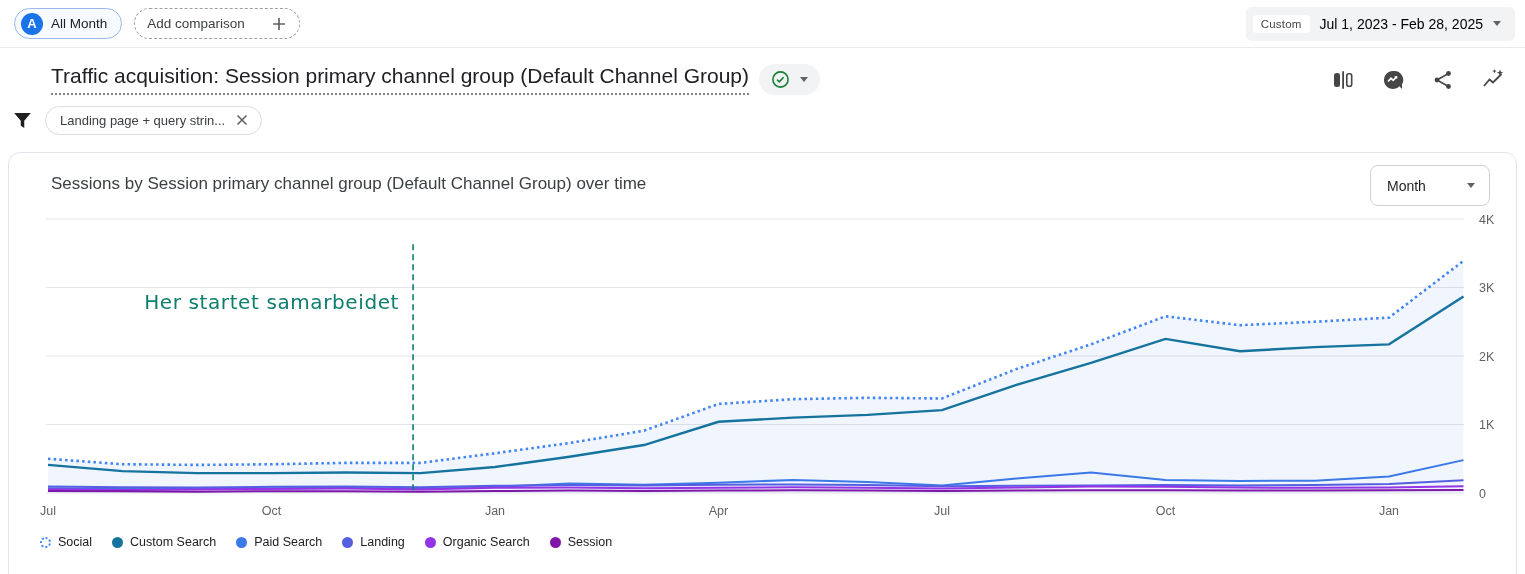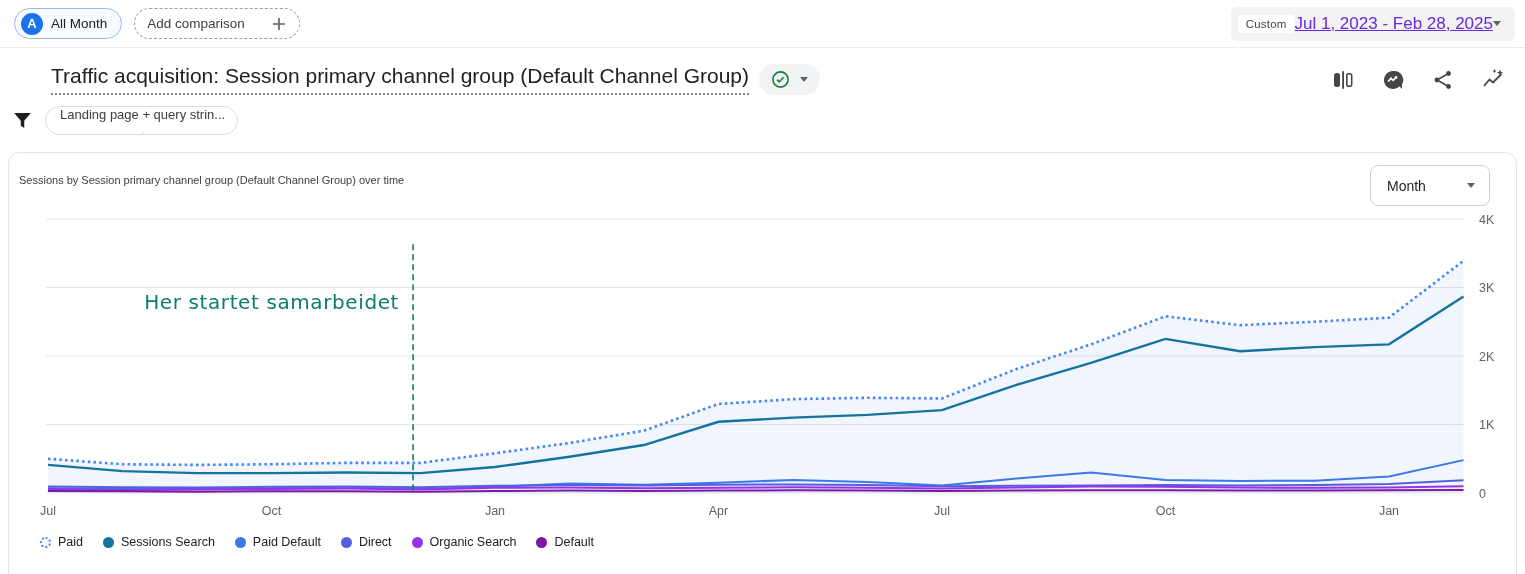--- a/index.html
+++ b/index.html
@@ -8,43 +8,43 @@
 
   
   .topbar { display:flex; align-items:center; height:48px; padding:0 10px 0 14px;
     border-bottom:1px solid #e9ebee; }
   .chip { display:inline-flex; align-items:center; height:31px; border-radius:16px;
     padding:0 14px 0 6px; gap:8px; font-size:13.5px; font-weight:500; cursor:pointer; background:#fff; }
   .chip-allusers { border:1px solid #9ab8f0; background:#f7faff; }
   .avatar { width:22px; height:22px; border-radius:50%; background:#1a73e8; color:#fff;
     font-size:13px; font-weight:700; display:flex; align-items:center; justify-content:center; }
   .chip-addcomp { border:1px dashed #9aa0a6; margin-left:12px; padding:0 12px; gap:26px; color:#3c4043; }
-  .daterange { margin-left:auto; display:flex; align-items:center; gap:0; background:#f1f3f4;
+  .daterange { margin-left:auto; display:flex; align-items:center; gap:10px; background:#f1f3f4;
     border-radius:6px; height:34px; padding:0 14px 0 7px; cursor:pointer; }
   .custom-badge { background:#fff; border-radius:4px; font-size:11.5px; color:#444746;
     padding:3px 8px; letter-spacing:.2px; }
-  .daterange-label { font-size:17px; font-weight:500; color:#6d28d9;text-decoration:underline; }
+  .daterange-label { font-size:14px; font-weight:500; color:#000000; }
 
   
   .report-header { display:flex; align-items:center; padding:16px 20px 4px 8px; }
   .report-title { font-size:21px; color:#202124; border-bottom:2px dotted #80868b; padding-bottom:5px;margin-left:43px; }
   .title-pill { display:inline-flex; align-items:center; gap:10px; background:#f1f3f4;
     border-radius:16px; height:31px; padding:0 12px; margin-left:10px; cursor:pointer; }
   .header-actions { margin-left:auto; display:flex; align-items:center; gap:26px; }
   .icon-btn { width:24px; height:24px; display:flex; align-items:center; justify-content:center; cursor:pointer; }
 
   
   .filter-row { display:flex; align-items:center; gap:12px; padding:6px 0 0 12px; height:36px; }
   .filter-chip { display:inline-flex; align-items:center; gap:10px; border:1px solid #dadce0;
-    border-radius:16px; height:29px; padding:0 12px 0 14px; font-size:13px; color:#3c4043; cursor:pointer; background:#fff;flex-direction:column; }
+    border-radius:16px; height:29px; padding:0 12px 0 14px; font-size:13px; color:#3c4043; cursor:pointer; background:#fff; }
 
   
   .card { position:absolute; left:8px; top:152px; width:1509px; height:470px;
     border:1px solid #e2e5e9; border-radius:12px; background:#fff; }
-  .card-title { position:absolute; left:10px; top:21px; font-size:11px; color:#3c4043; }
+  .card-title { position:absolute; left:42px; top:21px; font-size:17px; color:#3c4043; }
   .granularity { position:absolute; right:26px; top:12px; width:120px; height:41px;
     border:1px solid #cdd1d6; border-radius:8px; display:flex; align-items:center;
     padding:0 14px 0 16px; cursor:pointer; background:#fff;margin-left:27px; }
   .granularity-label { font-size:14px; color:#1f1f1f; flex:1; }
   #chart-svg { position:absolute; left:0; top:58px; }
   .legend { position:absolute; left:31px; top:382px; display:flex; align-items:center; gap:20px; }
   .legend-item { display:flex; align-items:center; gap:7px; font-size:12.5px; color:#202124; }
   .legend-dot { width:11px; height:11px; border-radius:50%; flex:none; }
   .caret { width:0; height:0; border-left:4.5px solid transparent; border-right:4.5px solid transparent;
     border-top:5px solid #5f6368; }
@@ -154,36 +154,36 @@
       <polyline points="39,277.205 113.5,277.89 188,277.89 262.5,277.205 337,276.8625 411.5,277.89 486,275.835 560.5,272.41 635,273.78 709.5,271.725 784,268.985 858.5,271.04 933,274.465 1007.5,267.615 1082,261.45 1156.5,268.985 1231,270.0125 1305.5,269.67 1380,265.56 1454.5,249.12" fill="none" stroke="#3b78e8" stroke-width="2"></polyline>
       <polyline points="39,275.4925 113.5,276.1775 188,276.52 262.5,275.835 337,275.4925 411.5,276.1775 486,274.8075 560.5,274.1225 635,274.465 709.5,273.78 784,273.4375 858.5,274.1225 933,275.15 1007.5,274.8075 1082,274.465 1156.5,274.1225 1231,274.465 1305.5,274.1225 1380,273.095 1454.5,269.3275" fill="none" stroke="#5560e0" stroke-width="2"></polyline>
       <polyline points="39,278.2325 113.5,278.9175 188,278.575 262.5,277.89 337,277.5475 411.5,278.575 486,276.8625 560.5,276.52 635,277.205 709.5,276.8625 784,276.1775 858.5,276.8625 933,277.5475 1007.5,276.52 1082,275.4925 1156.5,275.835 1231,276.52 1305.5,276.8625 1380,276.52 1454.5,275.15" fill="none" stroke="#9334e6" stroke-width="2"></polyline>
       <polyline points="39,279.945 113.5,280.2875 188,280.63 262.5,280.2875 337,280.2875 411.5,280.63 486,279.945 560.5,279.6025 635,279.945 709.5,279.6025 784,279.26 858.5,279.6025 933,279.945 1007.5,279.6025 1082,279.26 1156.5,279.26 1231,279.6025 1305.5,279.6025 1380,279.26 1454.5,278.9175" fill="none" stroke="#7e17a8" stroke-width="2"></polyline>
       <line x1="404.05" x2="404.05" y1="33.345" y2="282" stroke="#0d7d6c" stroke-width="1.6" stroke-dasharray="6 4"></line>
       <text x="390.05" y="98.41999999999999" text-anchor="end" fill="#0d7d6c" font-size="20" letter-spacing="0.6" font-family="&quot;DejaVu Sans&quot;, sans-serif">Her startet samarbeidet</text>
     </svg>
   <div class="legend" id="legend">
       <div class="legend-item">
         <span class="legend-dot" style="border: 2px dotted rgb(66, 133, 244);"></span>
-        <span>Paid</span>
+        <span>Social</span>
       </div>
       <div class="legend-item">
         <span class="legend-dot" style="background: rgb(21, 115, 158);"></span>
-        <span>Sessions Search</span>
+        <span>Custom Search</span>
       </div>
       <div class="legend-item">
         <span class="legend-dot" style="background: rgb(59, 120, 232);"></span>
-        <span>Paid Default</span>
+        <span>Paid Search</span>
       </div>
       <div class="legend-item">
         <span class="legend-dot" style="background: rgb(85, 96, 224);"></span>
-        <span>Direct</span>
+        <span>Landing</span>
       </div>
       <div class="legend-item">
         <span class="legend-dot" style="background: rgb(147, 52, 230);"></span>
         <span>Organic Search</span>
       </div>
       <div class="legend-item">
         <span class="legend-dot" style="background: rgb(126, 23, 168);"></span>
-        <span>Default</span>
+        <span>Session</span>
       </div>
     </div>
 </div>
 
 </body></html>

